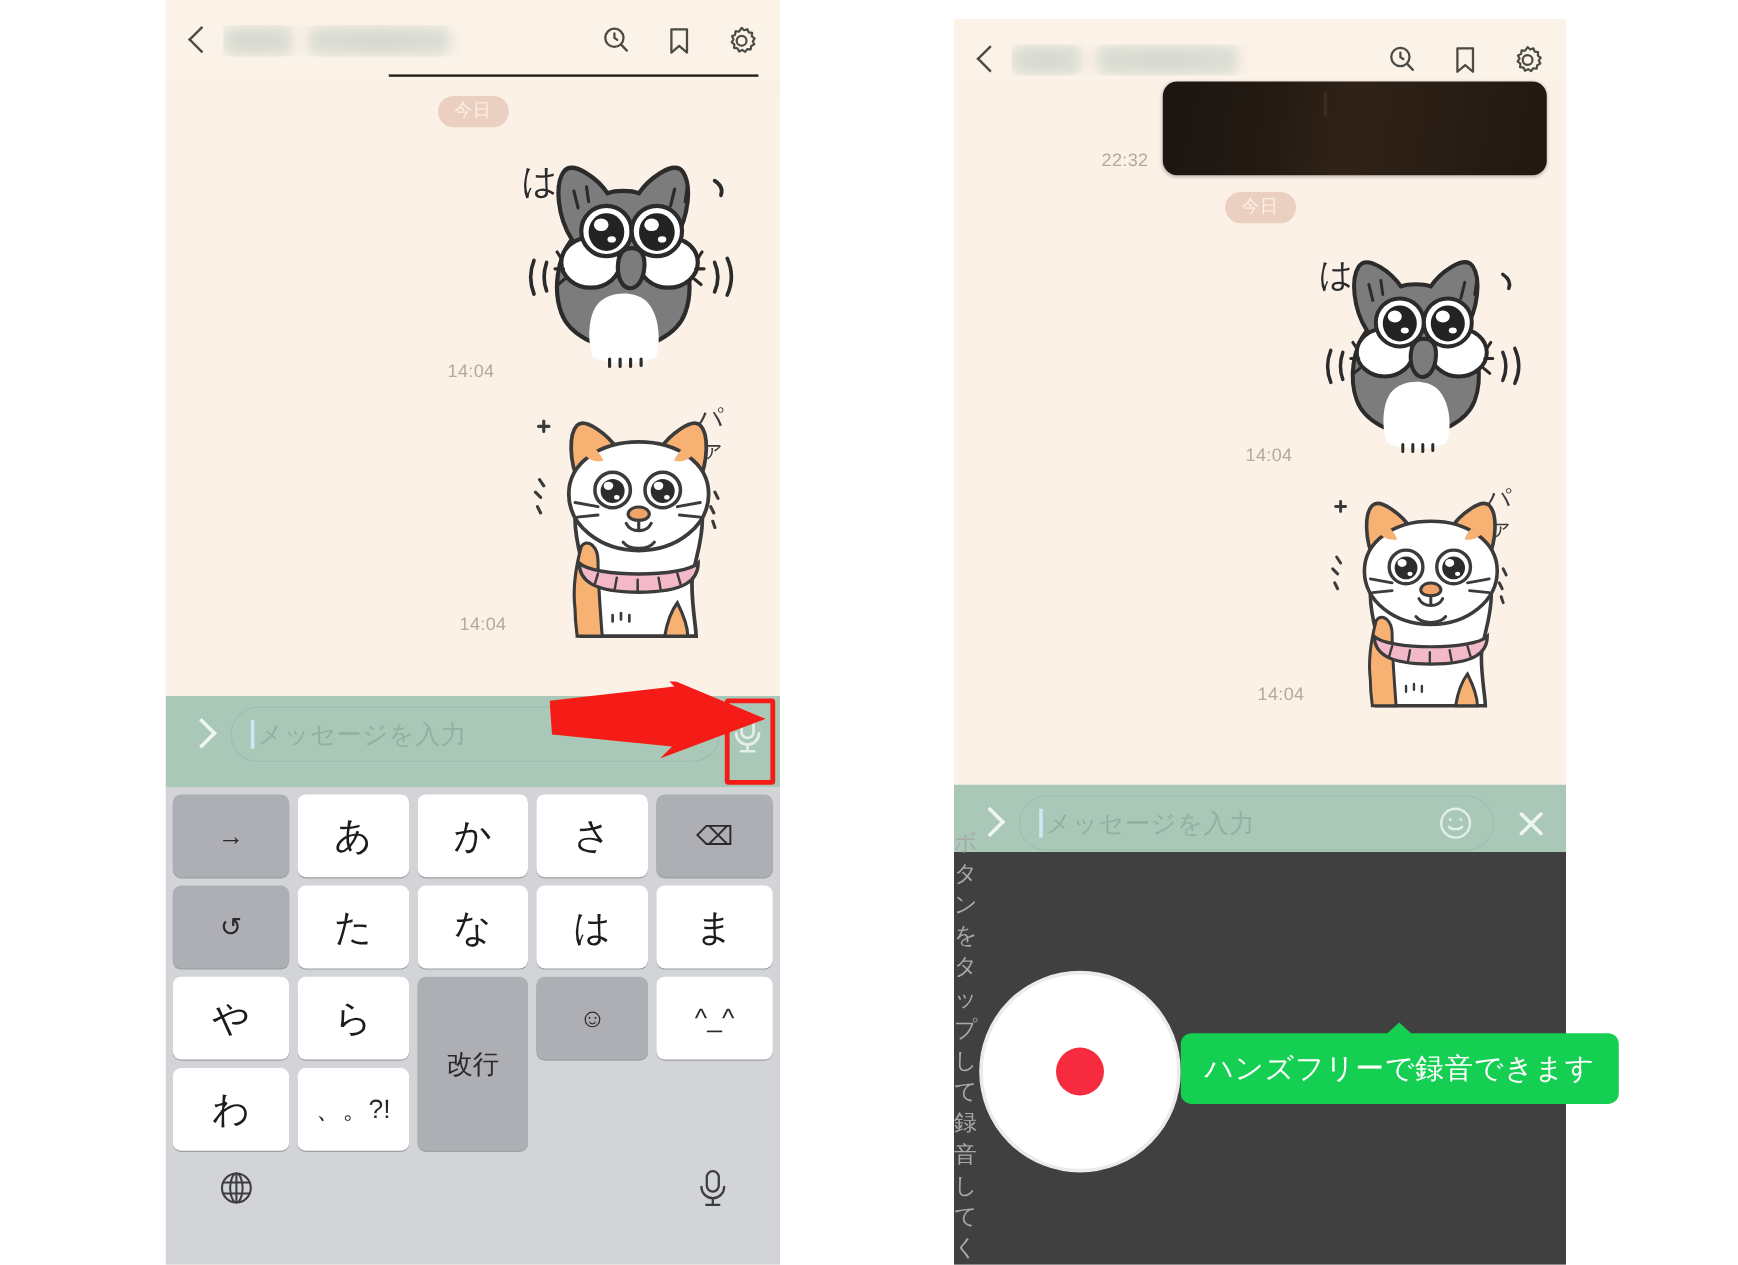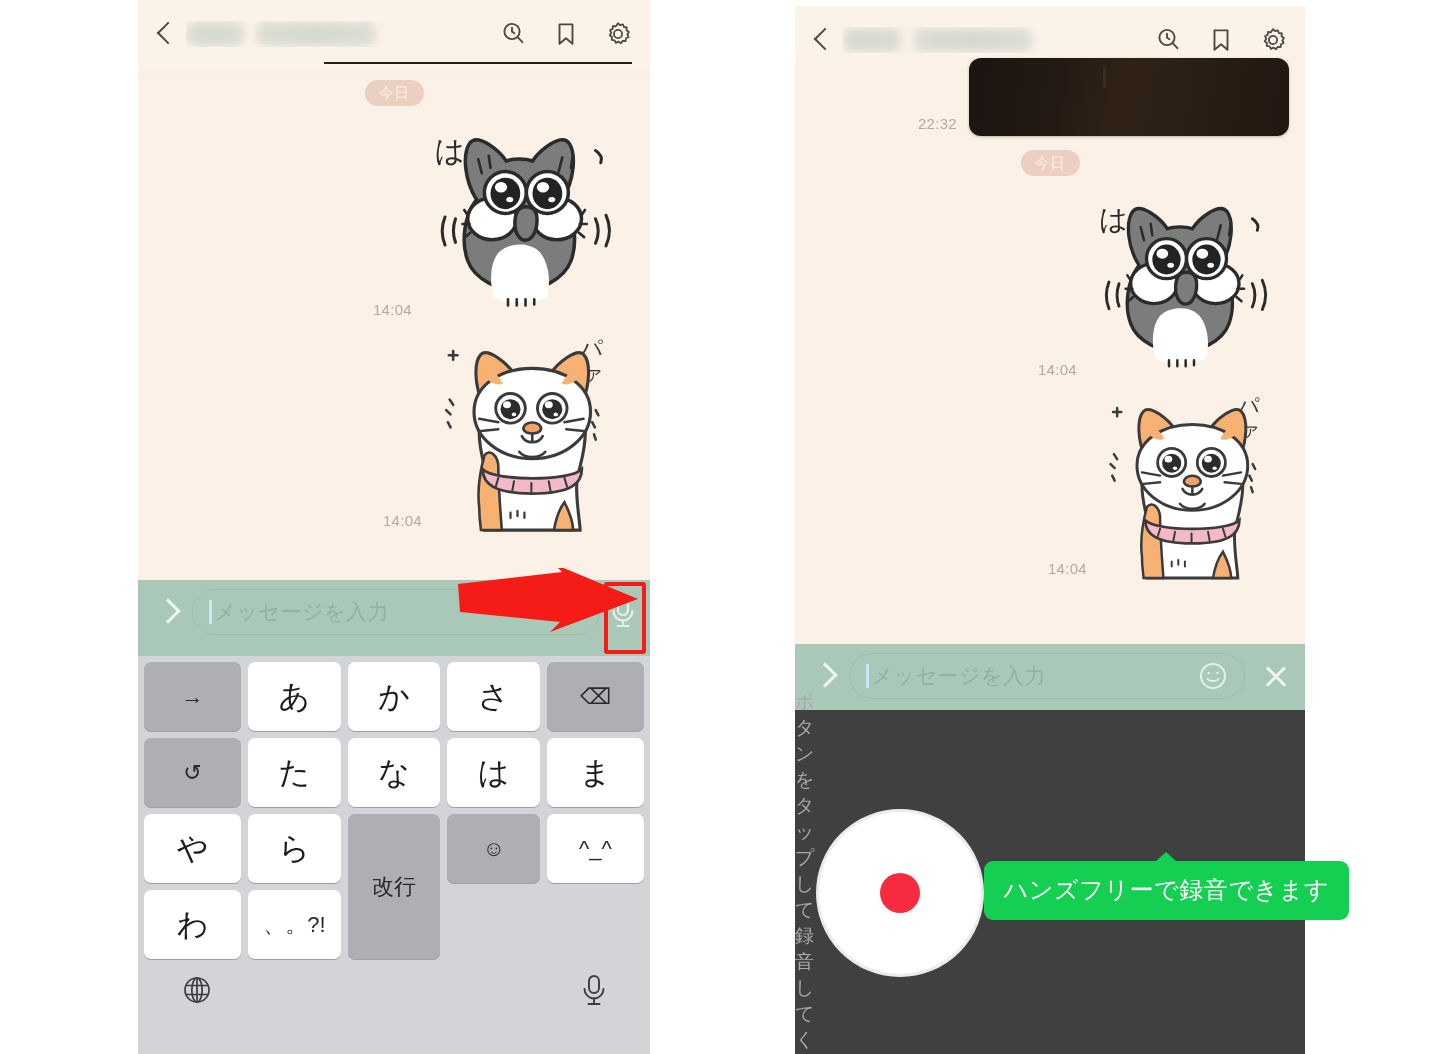--- a/index.html
+++ b/index.html
@@ -7,21 +7,21 @@
     width: 1448px; height: 1054px;
     background: #ffffff;
     font-family: "Liberation Sans", "DejaVu Sans", sans-serif;
     overflow: hidden;
   }
   .stage { position: relative; width: 1448px; height: 844px; background: #fff; }
 
   
   .phone { position: absolute; overflow: hidden; background: #faf0e6; }
   #phone-left  { left: 138px; top: 0; width: 512px; height: 1054px; }
-  #phone-right { left: 795px; top: 6px; width: 510px; height: 710px; }
+  #phone-right { left: 795px; top: 16px; width: 510px; height: 710px; }
 
   
   .chat-header {
     position: relative;
     height: 68px;
     background: #fbf2e8;
     display: flex; align-items: center;
     padding: 0 14px;
   }
   .back-chevron {

